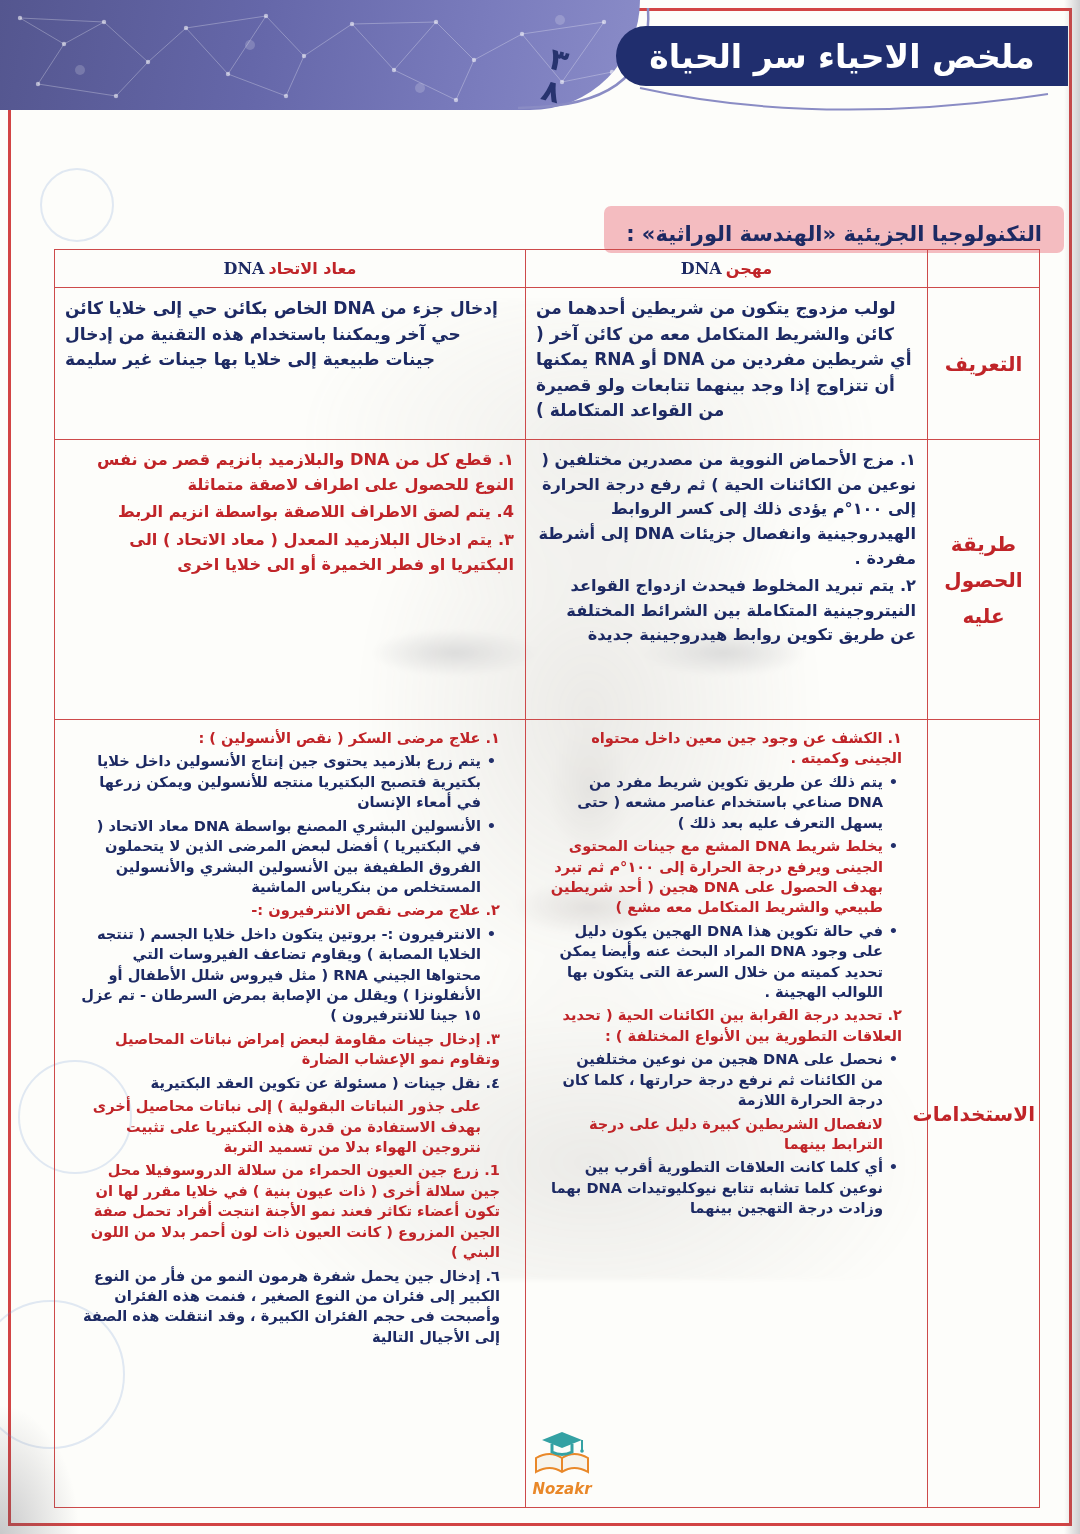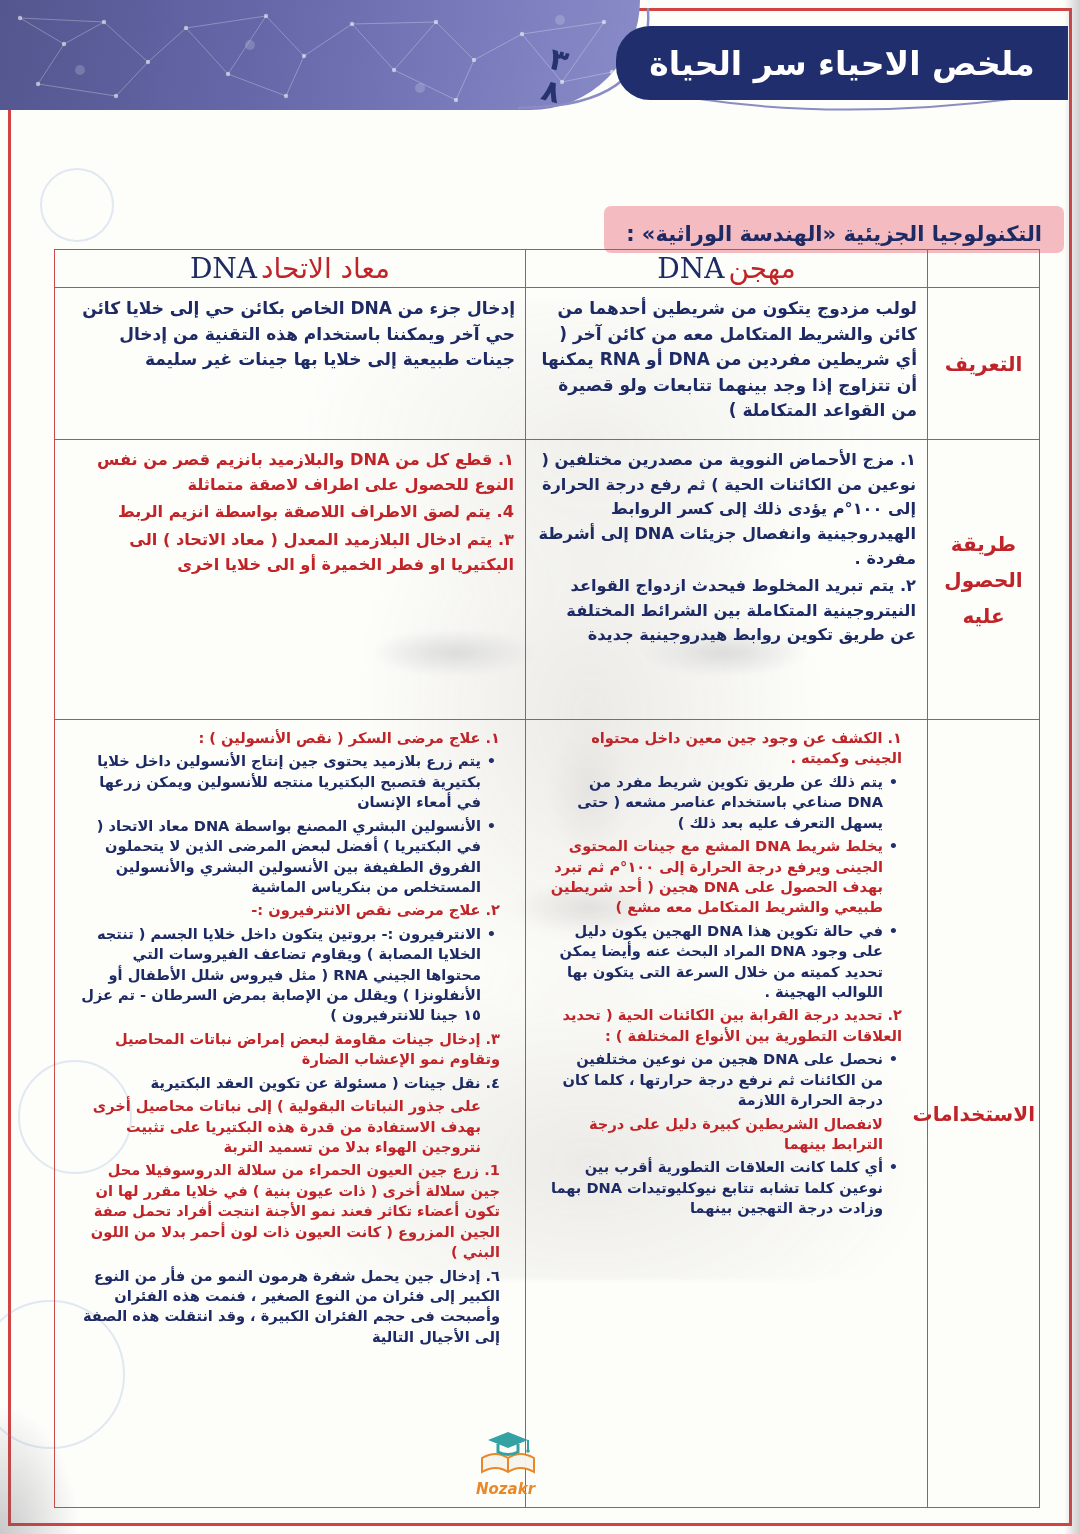--- a/index.html
+++ b/index.html
@@ -13,21 +13,21 @@
 
   
   .hdr-pattern{
     position:absolute;top:0;left:0;width:640px;height:110px;z-index:3;overflow:hidden;
     background:linear-gradient(100deg,#54568f 0%,#6567a9 40%,#7a7cbd 75%,#8a8cc8 100%);
     border-radius:0 0 120px 0;
   }
   .hdr-pattern svg{width:100%;height:100%;display:block;}
   .hdr-swoosh{position:absolute;top:0;left:0;width:1080px;height:140px;z-index:3;pointer-events:none;}
   .hdr-title{
-    position:absolute;top:26px;left:616px;right:12px;height:74px;z-index:4;
+    position:absolute;top:26px;left:616px;right:12px;height:60px;z-index:4;
     background:#202e6e;border-radius:34px 0 0 34px;
     display:flex;align-items:center;justify-content:center;
     color:#ffffff;font-size:33px;font-weight:bold;letter-spacing:.5px;
   }
   .page-num{
     position:absolute;top:44px;left:542px;z-index:4;
     color:#27336f;font-weight:bold;font-size:30px;
     width:1.25ch;line-height:1.05;word-break:break-all;text-align:center;
     transform:rotate(14deg);
   }
@@ -48,32 +48,32 @@
 
   
   .main-table{
     position:absolute;top:249px;right:40px;left:54px;z-index:2;
     width:986px;height:1259px;border-collapse:collapse;table-layout:fixed;direction:rtl;
   }
   .main-table td,.main-table th{border:1.6px solid #cd4a4a;background:transparent;}
   .hdr-row{height:38px;}
   .row-def{height:152px;}
   .row-method{height:280px;}
-  .main-table th{font-size:28px;font-weight:normal;vertical-align:middle;padding:2px;}
+  .main-table th{font-size:16px;font-weight:bold;vertical-align:middle;padding:2px;}
   .h-ar{color:#c02428;margin-left:4px;}
   .h-lat{color:#1d2a63;font-family:"DejaVu Serif",serif;}
   .label-cell{
     color:#c02428;font-weight:bold;font-size:20px;text-align:center;
     vertical-align:middle;line-height:1.8;padding:4px;
   }
   .cell{vertical-align:top;padding:8px 10px;font-weight:bold;overflow:hidden;text-align:right;}
   .row-def  .cell{font-size:17px;line-height:1.5;}
   .row-method .cell{font-size:16.2px;line-height:1.52;}
   .row-uses .cell{font-size:14.6px;line-height:1.4;padding:8px 24px;}
-  .c-center .blk{text-align:right;}
+  .c-center .blk{text-align:left;}
 
   .blk{margin-bottom:3px;}
   .blk.num{padding-right:1px;}
   .blk.bullet{position:relative;padding-right:20px;}
   .blk.bullet .mk{position:absolute;right:5px;top:0;color:#23306b;}
   .blk.cont{padding-right:20px;}
   .navy{color:#1d2a63;}
   .red{color:#c02428;}
 
   
@@ -90,21 +90,21 @@
       radial-gradient(ellipse 420px 250px at 52% 14%,rgba(150,146,140,.7),rgba(150,146,140,0) 70%);
   }
 
   
   .circ{position:absolute;border:2px solid rgba(110,150,210,.20);border-radius:50%;z-index:1;pointer-events:none;}
   .c1{left:18px;top:1060px;width:110px;height:110px;}
   .c2{left:-24px;top:1300px;width:145px;height:145px;}
   .c3{left:40px;top:168px;width:70px;height:70px;}
 
   
-  .brand{position:absolute;left:476px;top:1428px;z-index:3;text-align:left;opacity:.95;width:90px;}
+  .brand{position:absolute;left:517px;top:1428px;z-index:3;text-align:center;opacity:.95;width:90px;}
   .brand-text{color:#e8821e;font-size:15px;font-weight:bold;font-style:italic;margin-top:-2px;}
 
   
   .scan-right{position:absolute;right:0;top:0;width:16px;height:100%;z-index:6;pointer-events:none;
     background:linear-gradient(to left,rgba(100,100,115,.30),rgba(100,100,115,0));}
   .scan-bl{position:absolute;left:0;bottom:0;width:80px;height:130px;z-index:6;pointer-events:none;
     background:radial-gradient(ellipse at 0% 100%,rgba(90,90,100,.32),transparent 70%);}
 </style>
 </head>
 <body>

